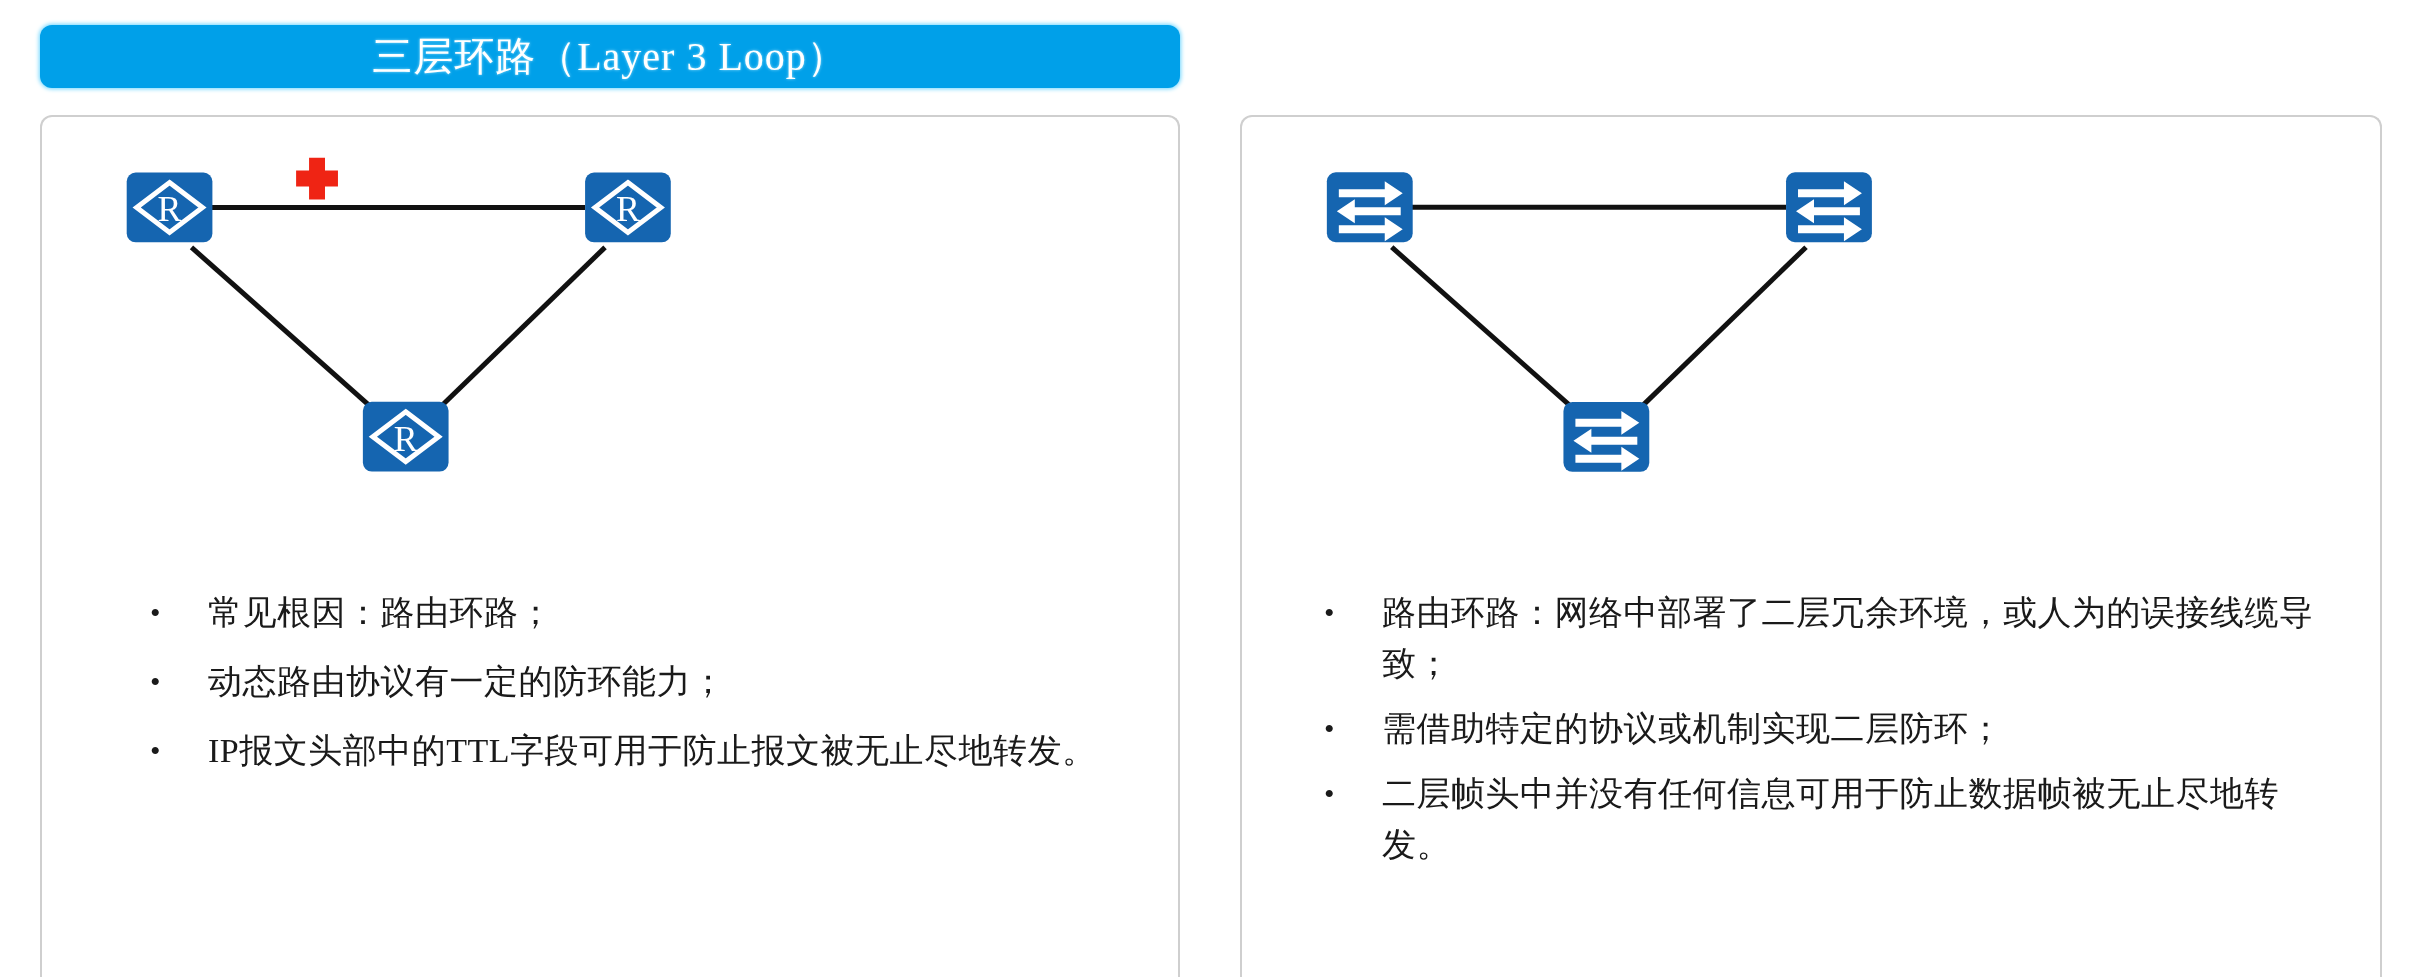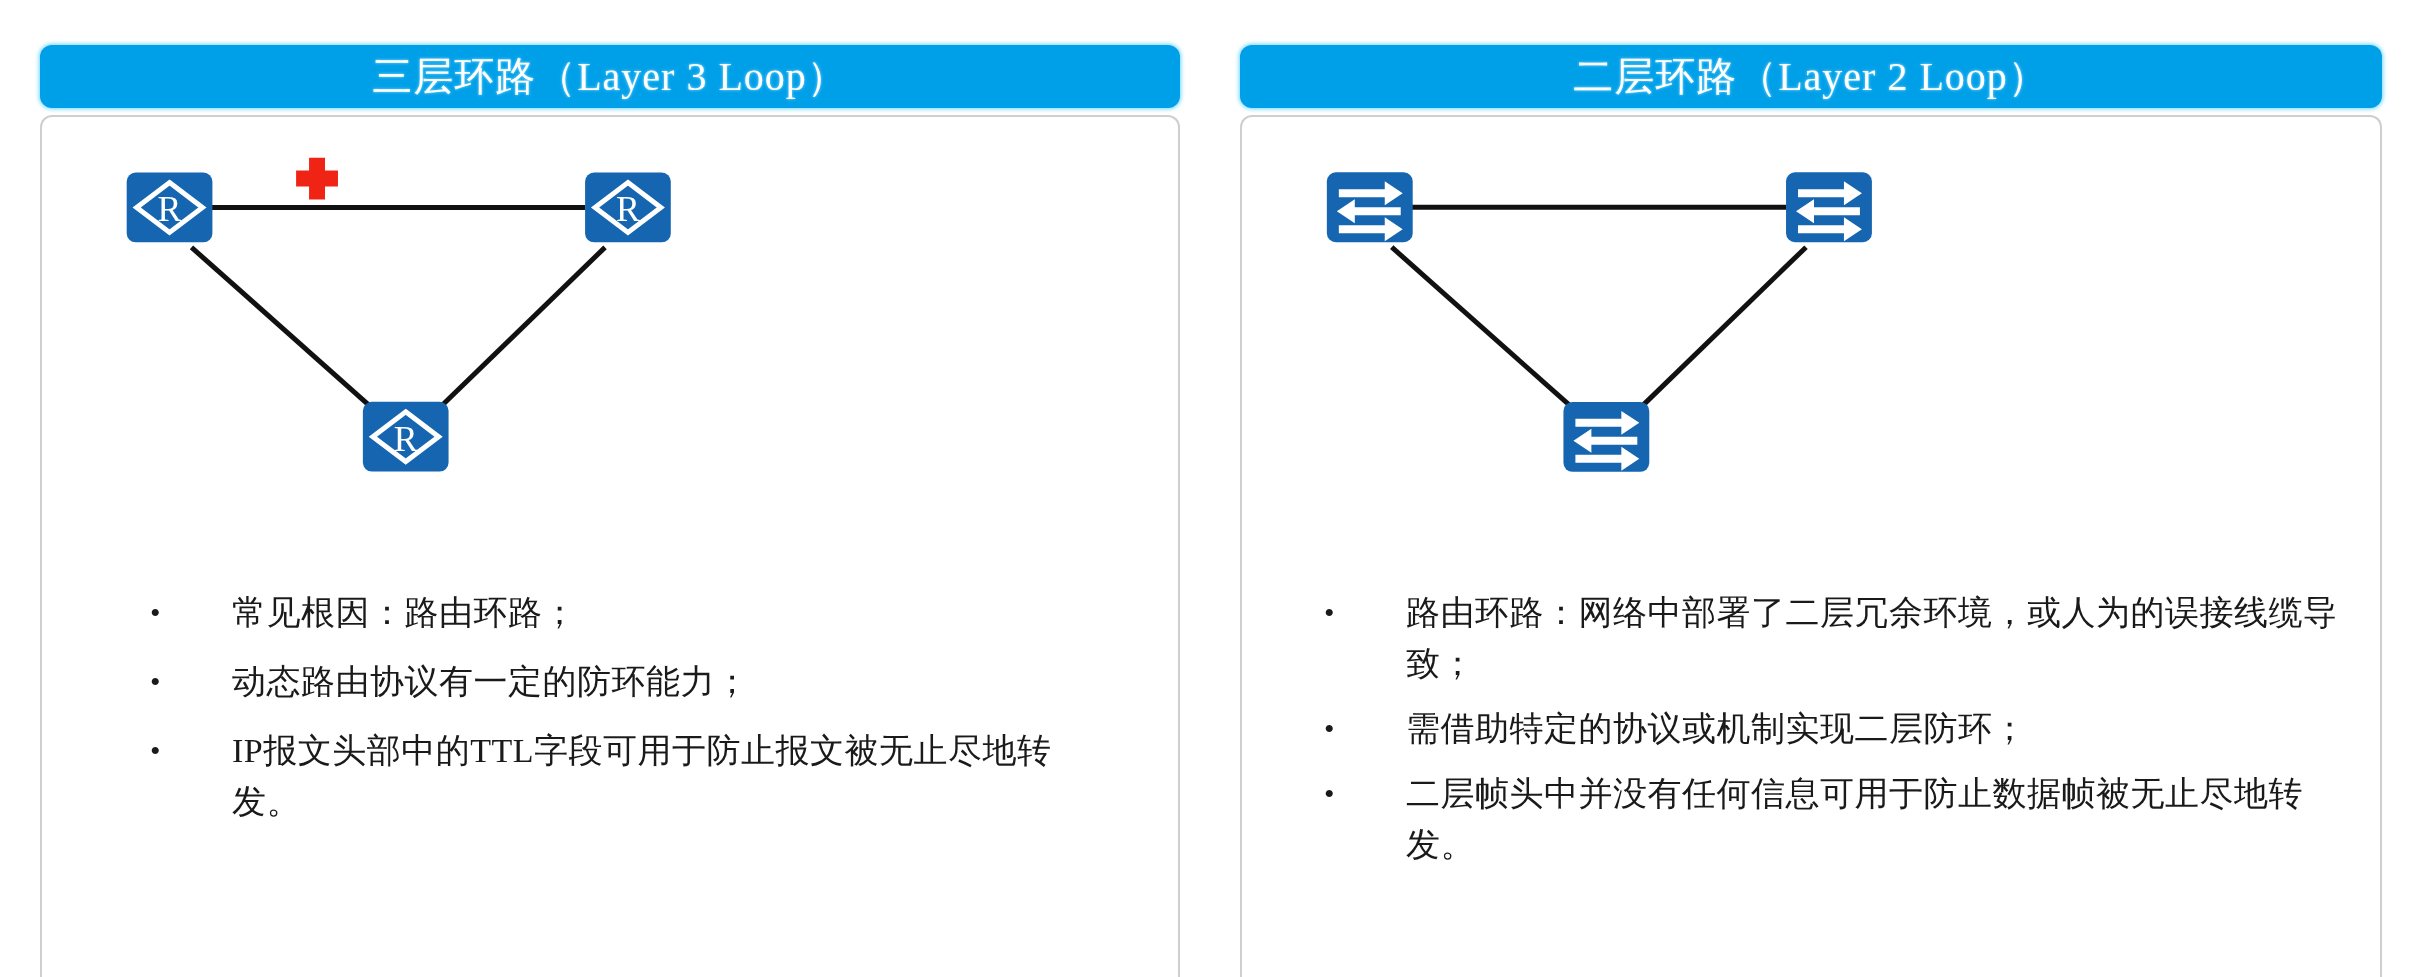--- a/index.html
+++ b/index.html
@@ -37,21 +37,20 @@
     position: absolute;
     top: 25px;
     height: 63px;
     border-radius: 12px;
     background: #00a0e9;
     box-shadow: 0 0 4px 1px #6fd6ff;
     display: flex;
     align-items: center;
     justify-content: center;
     box-sizing: border-box;
-    margin-top: 20px;
   }
   .card.left .card-header  { left: 40px;  right: 35px; }
   .card.right .card-header { left: 25px;  right: 47px; }
 
   .card-header-title {
     color: #ffffff;
     font-size: 40px;
     letter-spacing: 1px;
     white-space: nowrap;
     text-shadow: 0 0 3px rgba(160, 230, 255, 0.95);
@@ -112,21 +111,20 @@
     width: 58px;
     text-align: left;
     font-size: 30px;
     line-height: 51px;
     color: #1a1a1a;
     user-select: none;
   }
   .bullet-text {
     flex: 1 1 auto;
     letter-spacing: 0.5px;
-    margin-left: 24px;
   }
   .card.right .bullet-item { margin-bottom: 14px; }
 </style>
 </head>
 <body>
 
 <div class="board">
 
   <div class="card left">
 
@@ -182,23 +180,20 @@
           <span class="bullet-marker">•</span>
           <span class="bullet-text">IP报文头部中的TTL字段可用于防止报文被无止尽地转发。</span>
         </li>
       </ul>
 
     </div>
   </div>
 
   <div class="card right">
 
-    <div class="card-header">
-      <span class="card-header-title">二层环路（Layer 2 Loop）</span>
-    </div>
 
     <div class="card-body">
 
       <div class="diagram">
         <svg viewBox="0 0 1140 460" preserveAspectRatio="xMidYMid meet">
           <defs>
             <g id="switch-glyph">
               <rect x="0" y="0" width="86" height="70" rx="9" fill="#1565b0"></rect>
 
               <path d="M12 17 h46 v-8 l18 12 l-18 12 v-8 h-46 z" fill="#ffffff"></path>

